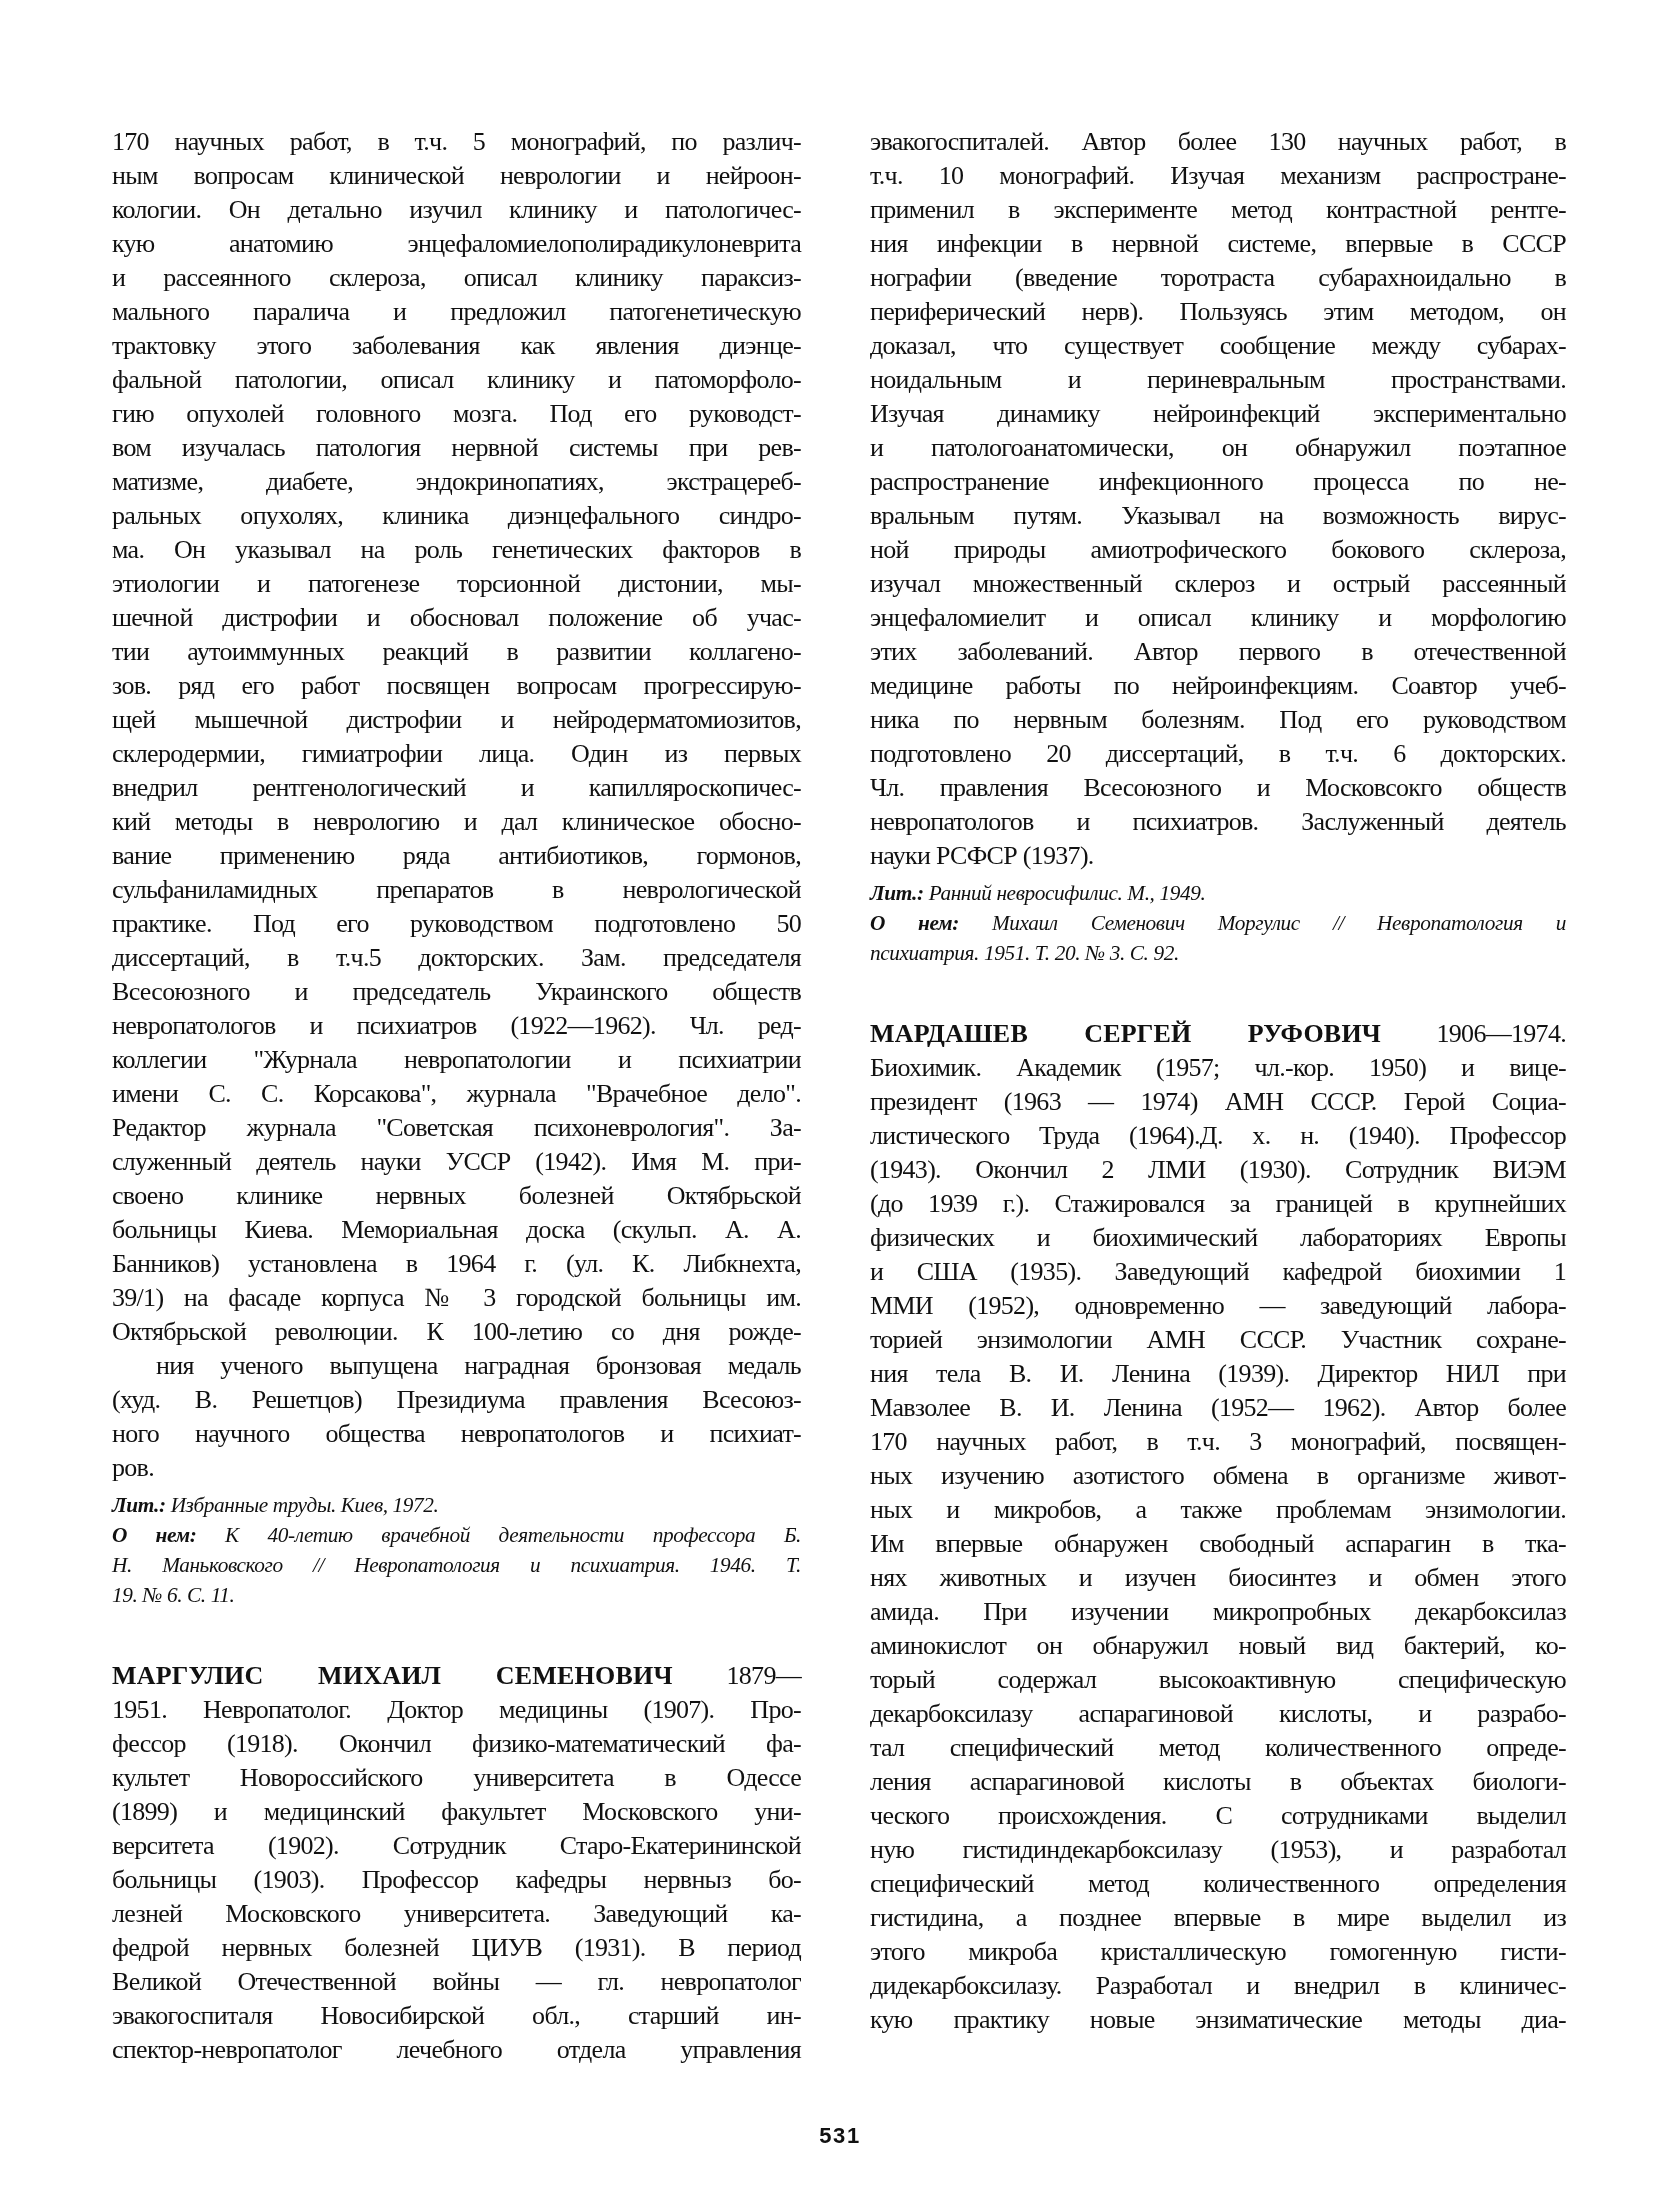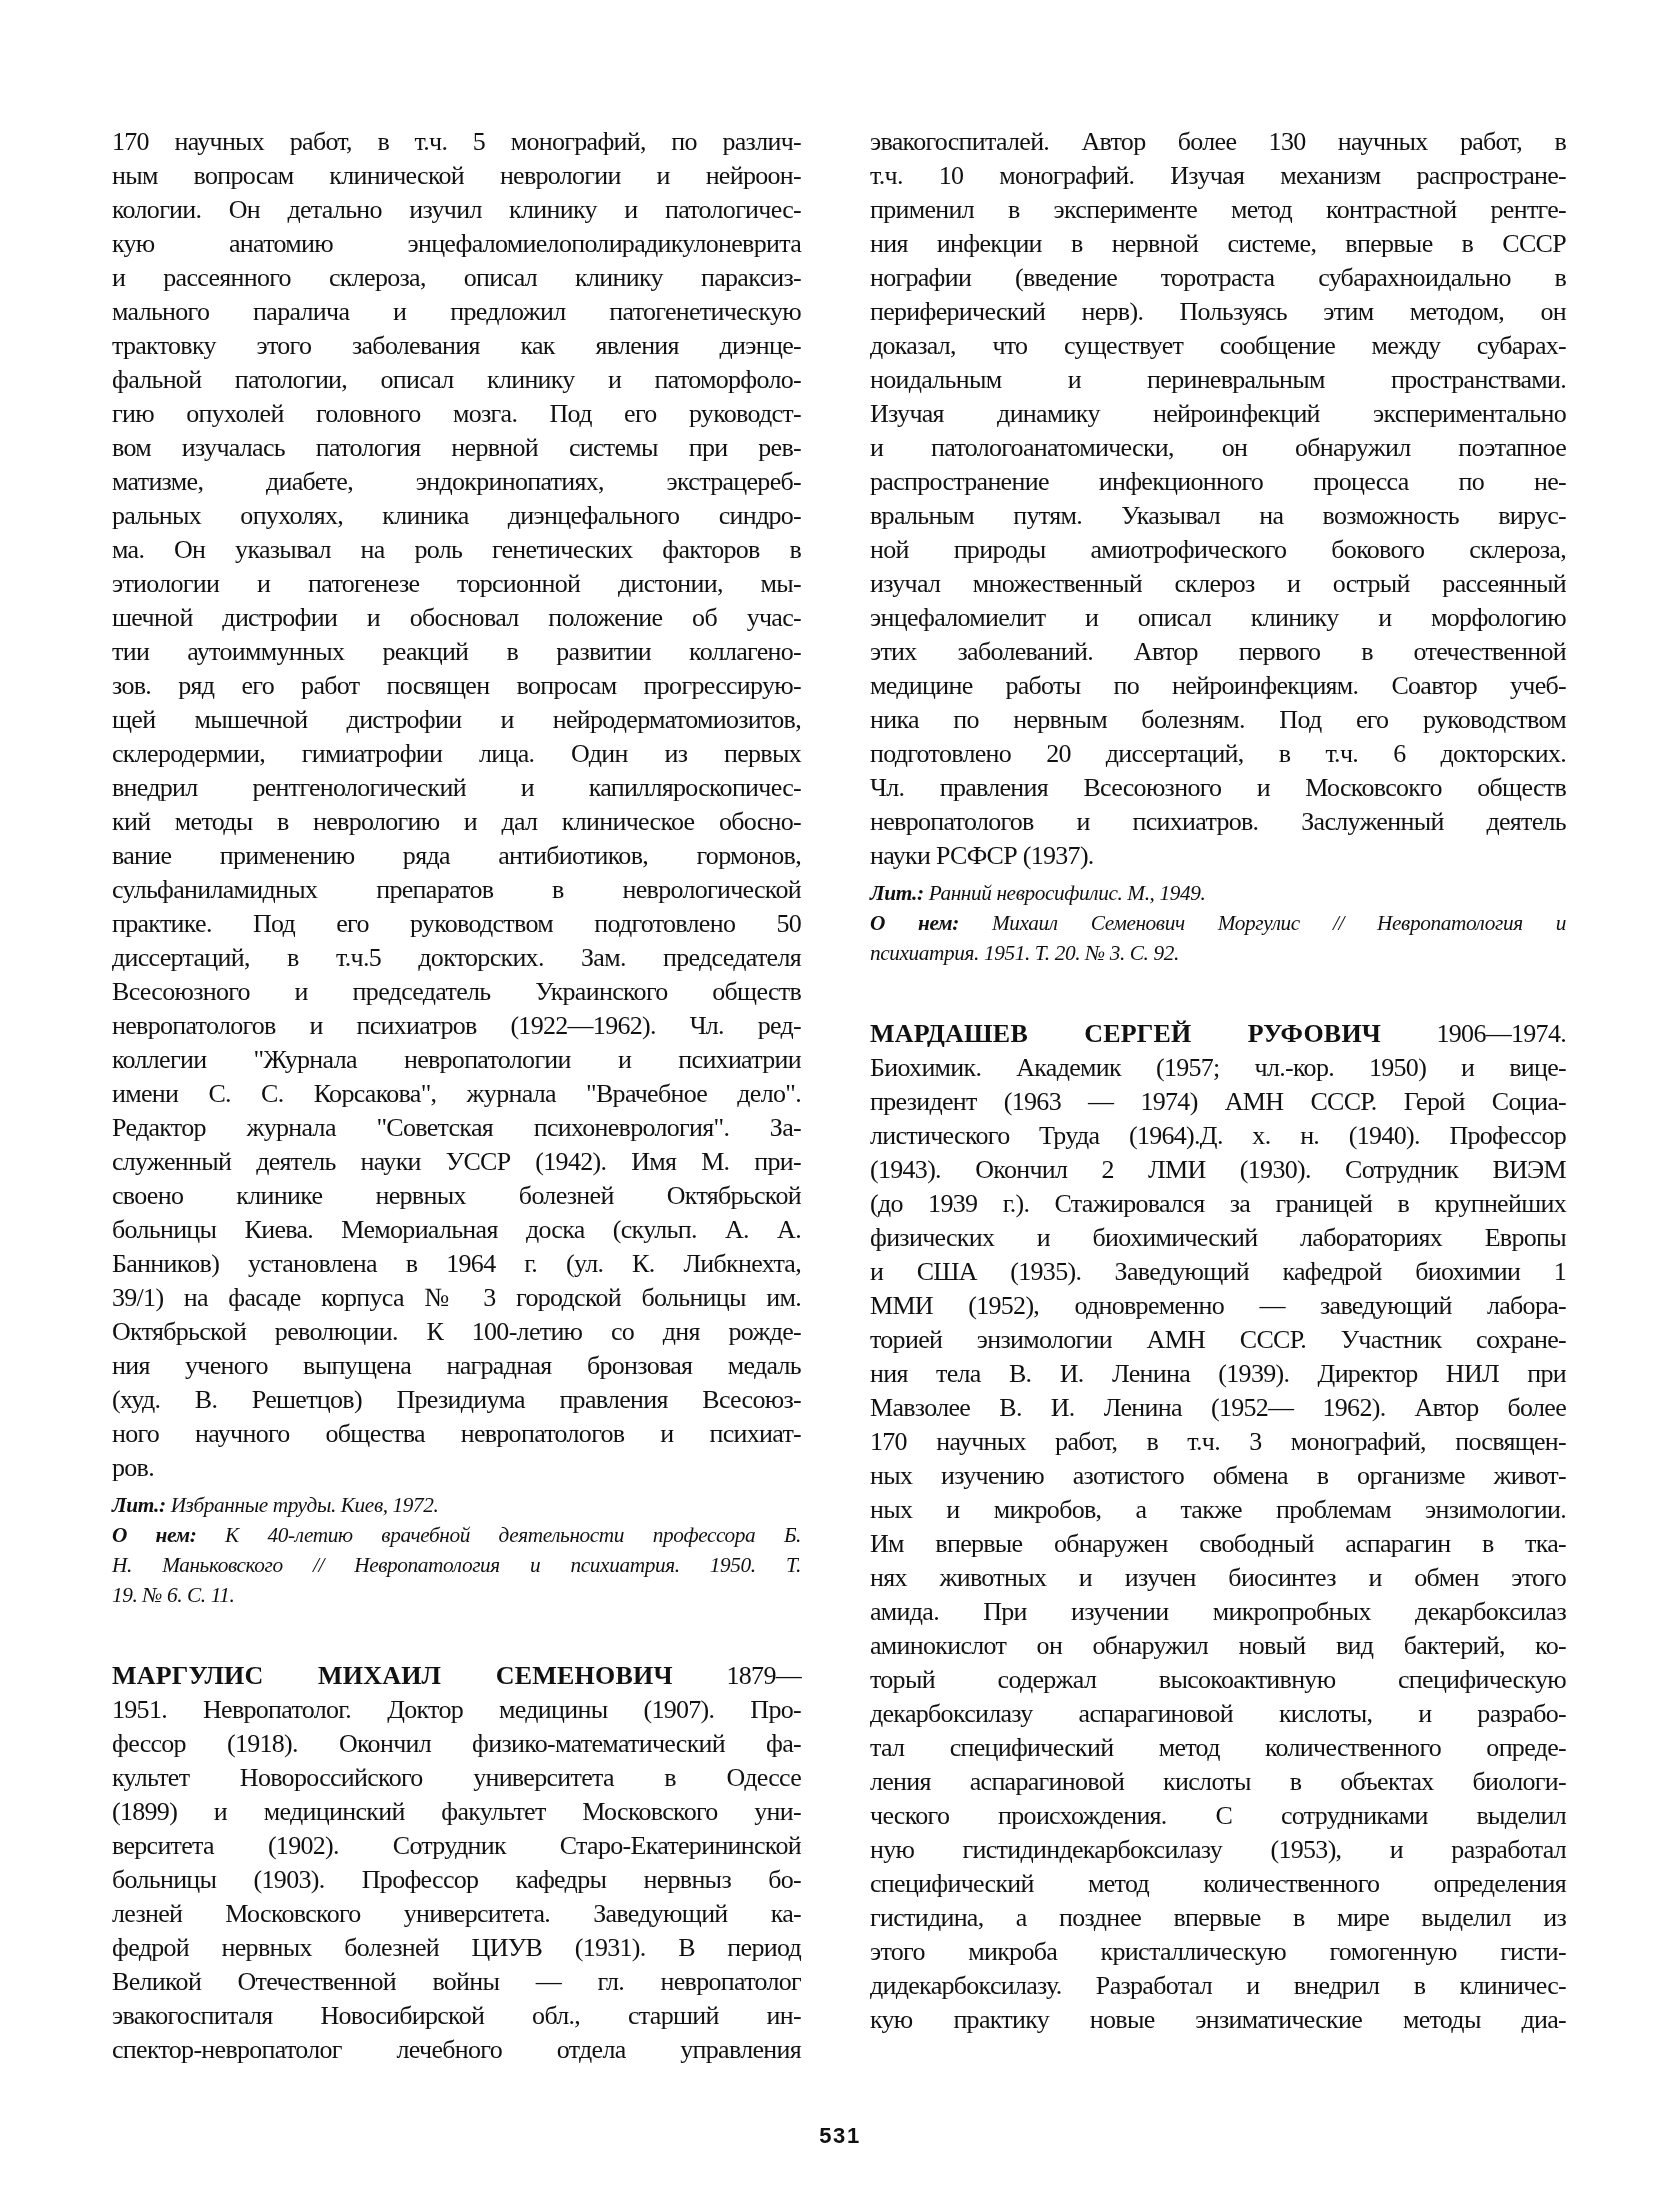--- a/index.html
+++ b/index.html
@@ -82,35 +82,35 @@
       <div class="line" style="display: block;">невропатологов и психиатров (1922—1962). Чл. ред-</div>
       <div class="line" style="display: block;">коллегии "Журнала невропатологии и психиатрии</div>
       <div class="line" style="display: block;">имени С. С. Корсакова", журнала "Врачебное дело".</div>
       <div class="line" style="display: block;">Редактор журнала "Советская психоневрология". За-</div>
       <div class="line" style="display: block;">служенный деятель науки УССР (1942). Имя М. при-</div>
       <div class="line" style="display: block;">своено клинике нервных болезней Октябрьской</div>
       <div class="line" style="display: block;">больницы Киева. Мемориальная доска (скульп. А. А.</div>
       <div class="line" style="display: block;">Банников) установлена в 1964 г. (ул. К. Либкнехта,</div>
       <div class="line" style="display: block;">39/1) на фасаде корпуса № 3 городской больницы им.</div>
       <div class="line" style="display: block;">Октябрьской революции. К 100-летию со дня рожде-</div>
-      <div class="line" style="display: block;">ния ученого выпущена наградная бронзовая медаль</div>
+      <div class="line" style="display: block; margin-left: 44px;">ния ученого выпущена наградная бронзовая медаль</div>
       <div class="line" style="display: block;">(худ. В. Решетцов) Президиума правления Всесоюз-</div>
       <div class="line" style="display: block;">ного научного общества невропатологов и психиат-</div>
       <div class="line last" style="text-align-last: left;">ров.</div>
     </div>
   <div class="gap-sm"></div>
   <div class="bib last" style="text-align-last: left;">
     <span class="lbl">Лит.:</span>
     <span>Избранные труды. Киев, 1972.</span>
   </div>
   <div class="bib" style="display: block;">
     <span class="lbl">О нем:</span>
     <span>К 40-летию врачебной деятельности профессора Б.</span>
   </div>
-  <div class="bib" style="display: block;">Н. Маньковского // Невропатология и психиатрия. 1950. Т.</div>
+  <div class="bib" style="display: block;">Н. Маньковского // Невропатология и психиатрия. 1946. Т.</div>
   <div class="bib last" style="text-align-last: left;">19. № 6. С. 11.</div>
   <div class="gap-lg"></div>
   <div class="line" style="display: block;">
     <span class="heading">МАРГУЛИС МИХАИЛ СЕМЕНОВИЧ</span><span> 1879—</span>
   </div>
   <div id="left-margulis">
       <div class="line" style="display: block;">1951. Невропатолог. Доктор медицины (1907). Про-</div>
       <div class="line" style="display: block;">фессор (1918). Окончил физико-математический фа-</div>
       <div class="line" style="display: block;">культет Новороссийского университета в Одессе</div>
       <div class="line" style="display: block;">(1899) и медицинский факультет Московского уни-</div>

